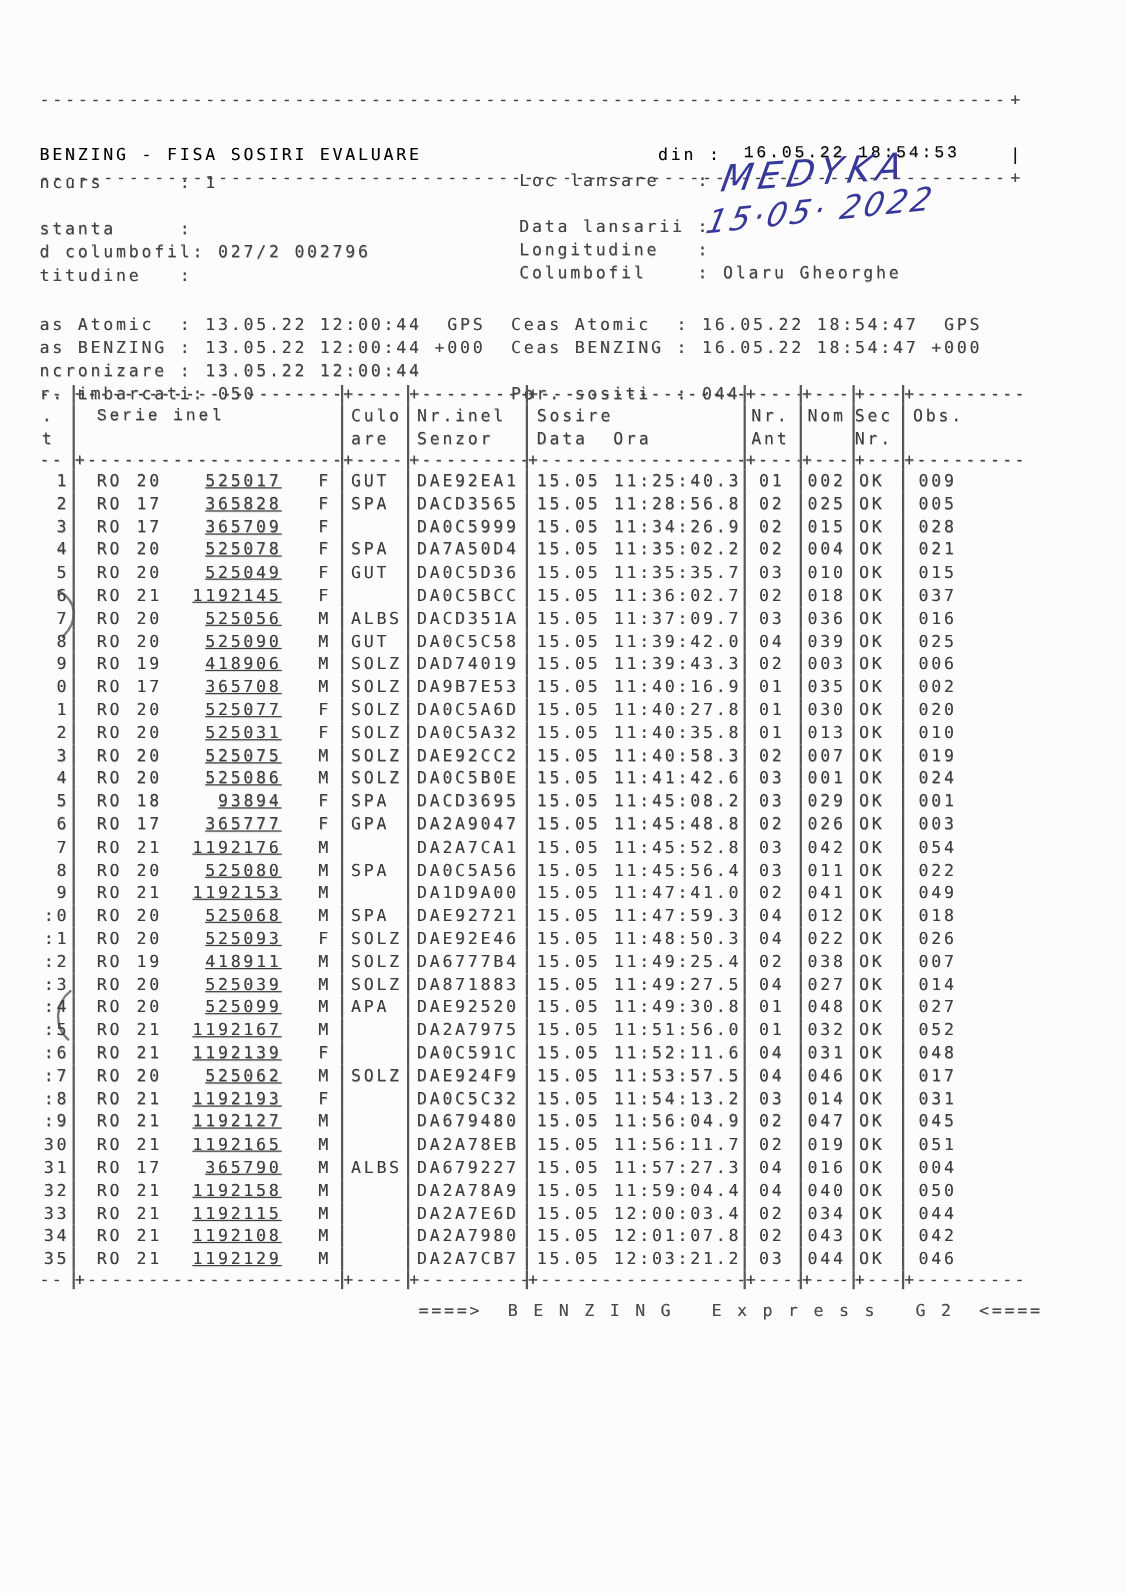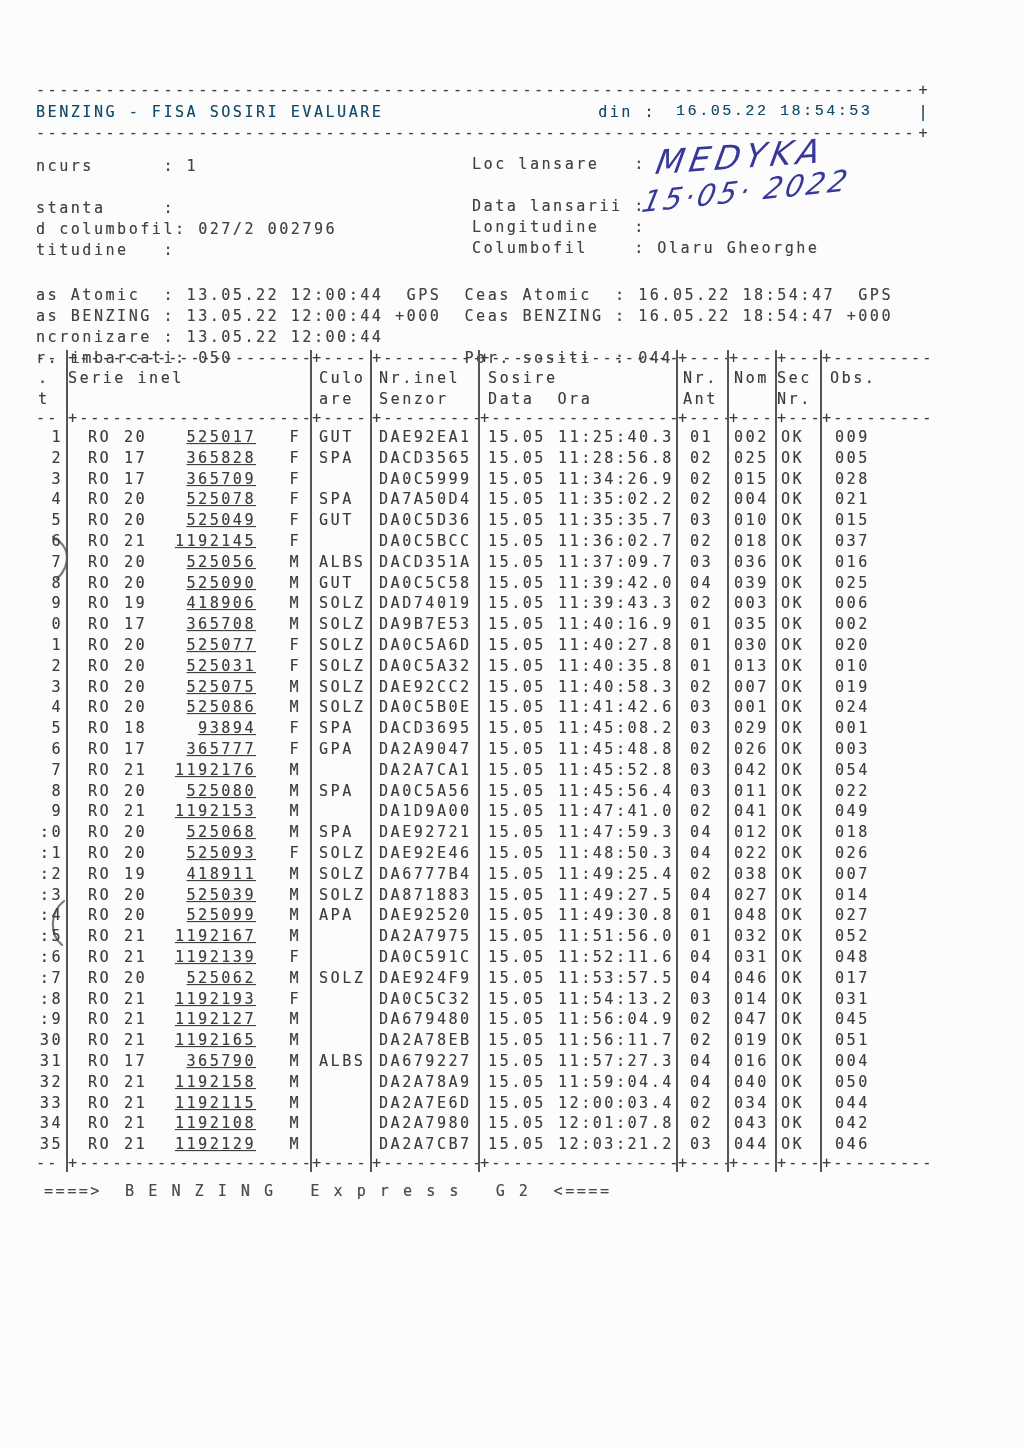--- a/index.html
+++ b/index.html
@@ -9,21 +9,21 @@
     font-family:"DejaVu Sans Mono","Liberation Mono",monospace;
     font-size:15px;letter-spacing:2.55px;
     text-shadow:0.3px 0.3px 0.6px rgba(66,66,66,0.45);
   }
   .pline{white-space:pre;line-height:21px;min-height:21px;overflow:hidden;}
   
   .header-box{position:absolute;left:36px;top:80px;width:894px;}
   .dash-row{display:flex;height:21px;line-height:21px;overflow:hidden;white-space:pre;}
   .dash-fill{flex:1 1 auto;overflow:hidden;white-space:pre;}
   .corner{flex:0 0 auto;}
-  .title-line{display:flex;height:22px;line-height:22px;white-space:pre;color:#0c4a6e;}
+  .title-line{display:flex;height:22px;line-height:22px;white-space:pre;color:#000000;margin-top:28px;}
   .din-group{margin-left:auto;display:flex;}
   .din-value{margin-left:20px;font-family:Liberation Mono, monospace;}
   .pipe{margin-left:46px;}
   
   .info-left{position:absolute;left:36px;top:156px;}
   .info-right{position:absolute;left:472px;top:154px;}
   .clock-block{position:absolute;left:36px;top:285px;}
   
   .hand{
     position:absolute;color:#38389b;font-family:"DejaVu Sans","Liberation Sans",sans-serif;
@@ -34,42 +34,42 @@
   .pen-mark{position:absolute;}
   
   .table-block{position:absolute;left:36px;top:350px;width:894px;color:#3e3e3e;}
   .grid{display:grid;grid-template-columns:30px 244px 60px 108px 198px 51px 48px 45px 1fr;}
   .gc{overflow:hidden;white-space:pre;}
   .grid .gc + .gc{border-left:2px solid #565656;}
   .seprow .gc{height:17px;line-height:17px;letter-spacing:2.1px;}
   .headrow .gc{line-height:21px;padding-top:1px;height:42px;}
   .trow .gc{height:20.8px;line-height:20.8px;}
   .h-nr{padding-left:2px;}
-  .h-serie{}
+  .h-serie{padding-left:20px;font-family:Liberation Mono, monospace;}
   .h-culo,.h-senzor{padding-left:7px;}
   .h-sosire{padding-left:8px;}
   .h-ant,.h-nom{padding-left:5px;}
   .h-sec{padding-left:0;}
   .h-obs{padding-left:8px;}
   .c-nr{text-align:right;padding-right:3px;}
   .c-serie{display:flex;}
   .sp-country{flex:0 0 56px;padding-left:20px;box-sizing:border-box;}
   .sp-year{flex:0 0 36px;}
   .sp-ring{flex:0 0 96px;text-align:right;text-decoration:underline;}
   .sp-sex{margin-left:auto;padding-right:9px;}
   .c-culo{padding-left:7px;}
   .c-senzor{padding-left:7px;}
   .c-sosire{display:flex;}
   .sp-date{flex:0 0 78px;padding-left:8px;box-sizing:border-box;}
   .c-ant{padding-left:12px;}
   .c-nom{padding-left:5px;}
   .c-sec{padding-left:4px;}
   .c-obs{padding-left:13px;}
   
-  .footer-banner{position:absolute;left:44px;top:1182px;width:894px;text-align:left;white-space:pre;color:#4a4a4a;}
+  .footer-banner{position:absolute;left:54px;top:1182px;width:894px;text-align:right;white-space:pre;color:#4a4a4a;}
 </style>
 </head>
 <body>
 
 <div class="page">
 
   <div class="header-box">
     <div class="dash-row">
       <span class="dash-fill">----------------------------------------------------------------------------------------------------</span><span class="corner">+</span>
     </div>

